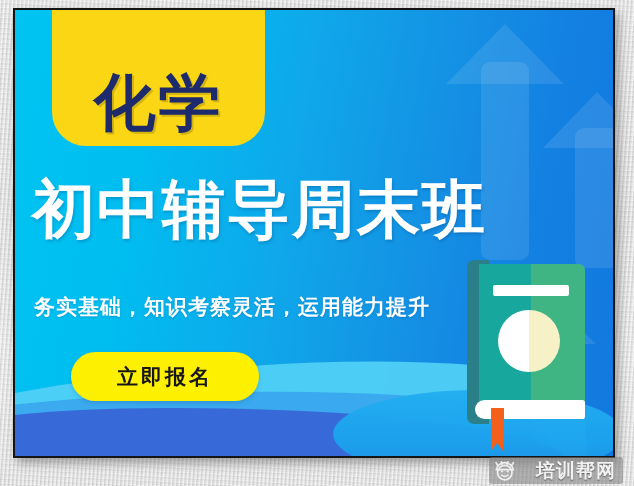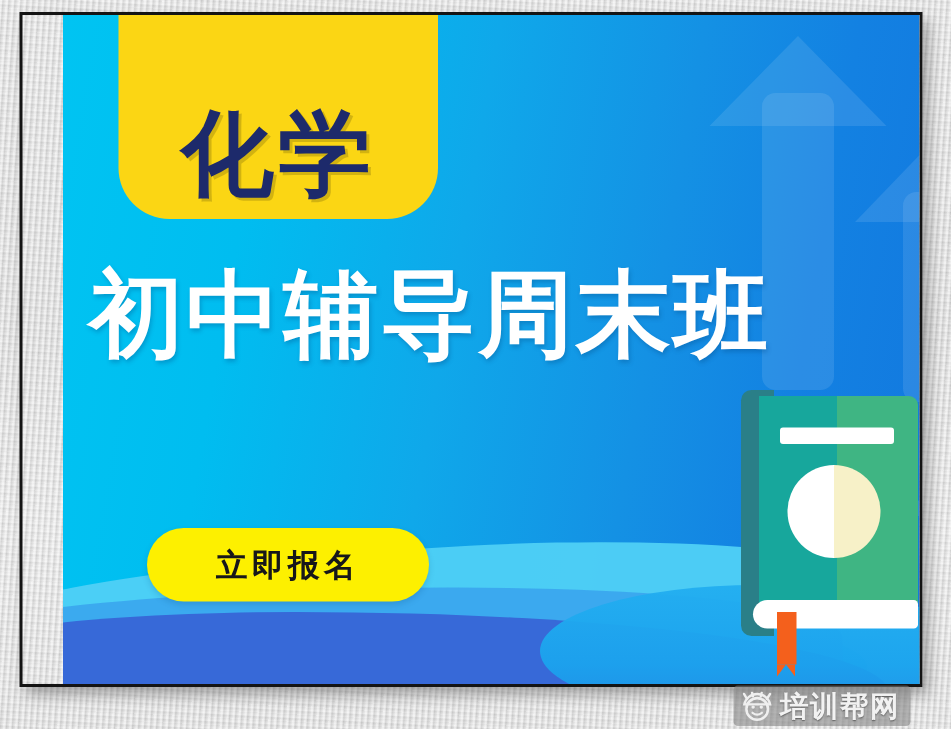--- a/index.html
+++ b/index.html
@@ -35,21 +35,20 @@
     border: 2px solid #141414;
     box-sizing: border-box;
     overflow: hidden;
     box-shadow: 4px 5px 9px rgba(70,70,70,0.45);
   }
   #banner-canvas {
     position: absolute;
     inset: 0;
     overflow: hidden;
     background: linear-gradient(100deg, #00c4f2 0%, #00bdf0 22%, #0fa8ea 45%, #1491e4 66%, #1381e2 82%, #1278df 100%);
-    margin-left: 27px;
   }
   .arrow-shaft {
     position: absolute;
     border-radius: 9px;
     background: rgba(255,255,255,0.10);
   }
   .arrow-head {
     position: absolute;
     width: 0; height: 0;
   }
@@ -253,21 +252,21 @@
 
   
   #watermark {
     position: absolute;
     left: 489px;
     top: 457px;
     height: 27px;
     padding: 0 7px 0 5px;
     display: flex;
     align-items: center;
-    gap: 4px;
+    gap: 20px;
     background: rgba(125,125,125,0.55);
     border-radius: 3px;
   }
   #watermark-text {
     font-size: 19px;
     font-weight: 700;
     color: #f2f2f2;
     letter-spacing: 1px;
     text-shadow: 0 1px 1px rgba(40,40,40,0.6);
   }
@@ -306,20 +305,21 @@
       <div id="book-pages"></div>
       <div id="book-bookmark"></div>
     </div>
 
     <div id="subject-badge">
       <span id="subject-badge-label">化学</span>
     </div>
 
     <div id="headline">初中辅导周末班</div>
 
+    <div id="subtitle">务实基础，知识考察灵活，运用能力提升</div>
 
     <div id="cta-button">
       <span id="cta-button-label">立即报名</span>
     </div>
 
   </div>
 </div>
 
 <div id="watermark">
   <span style="display:inline-block;line-height:0;">

